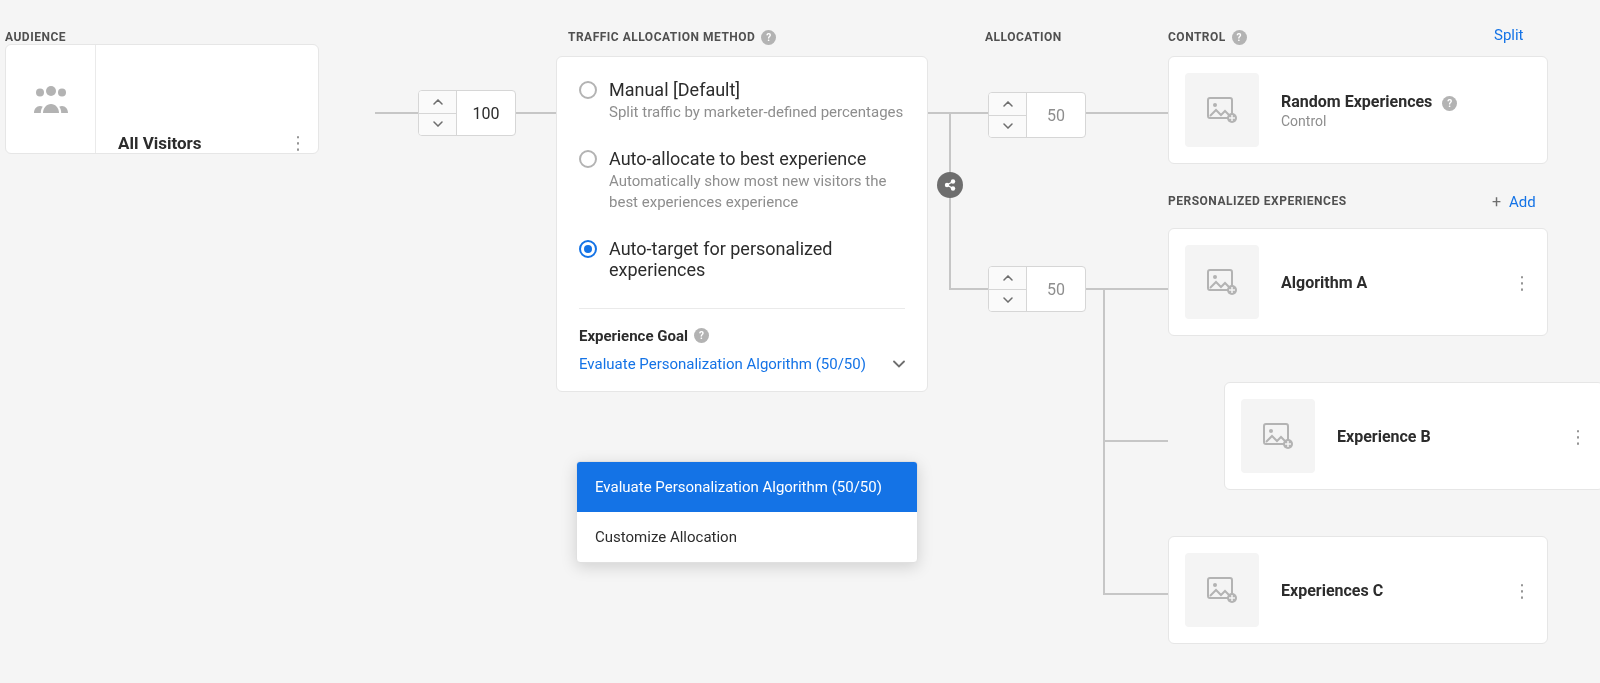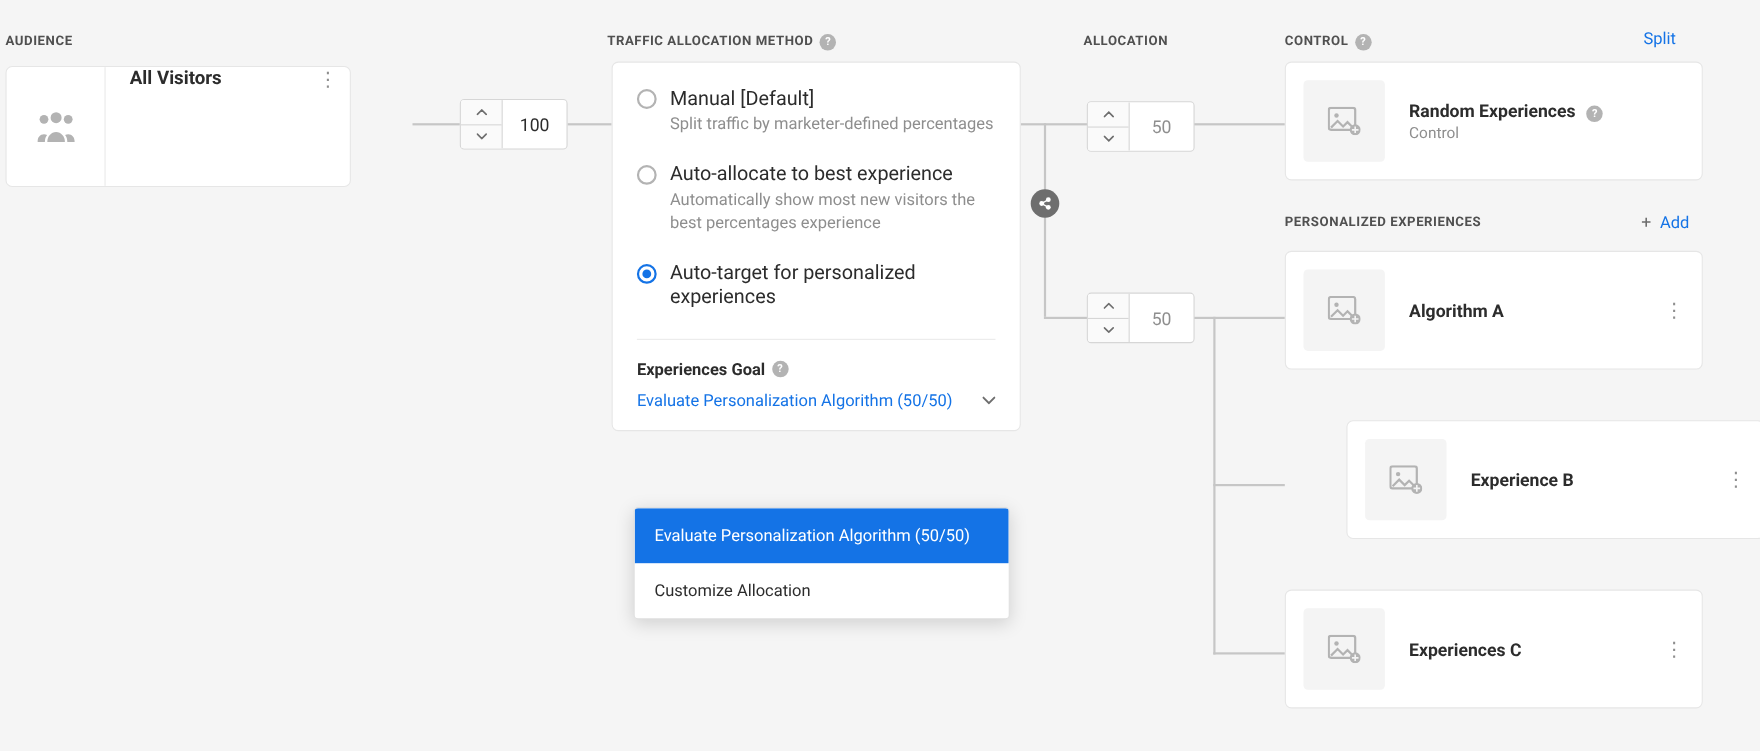--- a/index.html
+++ b/index.html
@@ -21,28 +21,28 @@
     font-weight: 700;
     letter-spacing: 0.5px;
     color: #505050;
     text-transform: uppercase;
   }
 
   
   .audience-card {
     position: absolute;
     left: 5px;
-    top: 60px;
+    top: 44px;
     width: 314px;
     height: 110px;
     background: #fff;
     border: 1px solid #e6e6e6;
     border-radius: 6px;
     display: flex;
-    align-items: flex-start;
+    align-items: flex-end;
   }
   .audience-icon-wrap {
     width: 90px;
     height: 100%;
     display: flex;
     align-items: center;
     justify-content: center;
     border-right: 1px solid #eaeaea;
   }
   .audience-title {
@@ -287,21 +287,21 @@
 <div class="hline" style="left:375px; top:112px; width:43px;"></div>
 <div class="hline" style="left:516px; top:112px; width:40px;"></div>
 <div class="hline" style="left:928px; top:112px; width:240px;"></div>
 <div class="vline" style="left:949px; top:112px; height:176px;"></div>
 <div class="hline" style="left:949px; top:288px; width:219px;"></div>
 <div class="vline" style="left:1103px; top:288px; height:307px;"></div>
 <div class="hline" style="left:1103px; top:440px; width:65px;"></div>
 <div class="hline" style="left:1103px; top:593px; width:65px;"></div>
 
 <div class="section-label" style="left:5px; top:30px;">AUDIENCE</div>
-<div class="section-label" style="left:552px; top:30px;">
+<div class="section-label" style="left:568px; top:30px;">
   <span>TRAFFIC ALLOCATION METHOD</span><span class="help-icon">?</span>
 </div>
 <div class="section-label" style="left:985px; top:30px;">ALLOCATION</div>
 <div class="section-label" style="left:1168px; top:30px;">
   <span>CONTROL</span><span class="help-icon">?</span>
 </div>
 <div class="section-label" style="left:1168px; top:194px;">PERSONALIZED EXPERIENCES</div>
 
 <div class="change-link" style="left:1494px; top:26px;">Split</div>
 <div class="add-link" style="left:1492px; top:192px;">
@@ -390,34 +390,34 @@
     <div class="radio-outer"></div>
     <div>
       <div class="radio-title">Manual [Default]</div>
       <div class="radio-desc">Split traffic by marketer-defined percentages</div>
     </div>
   </div>
   <div class="radio-row">
     <div class="radio-outer"></div>
     <div>
       <div class="radio-title">Auto-allocate to best experience</div>
-      <div class="radio-desc">Automatically show most new visitors the best percentages experience</div>
+      <div class="radio-desc">Automatically show most new visitors the best experiences experience</div>
     </div>
   </div>
   <div class="radio-row">
     <div class="radio-outer selected"></div>
     <div>
       <div class="radio-title">Auto-target for personalized experiences</div>
     </div>
   </div>
 
   <hr class="panel-divider">
 
   <div class="alloc-goal-label">
-    <span>Experiences Goal</span>
+    <span>Experience Goal</span>
       <span class="help-icon">?</span>
   </div>
   <div class="dropdown-trigger">
     <span>Evaluate Personalization Algorithm (50/50)</span>
     <svg width="12" height="8" viewBox="0 0 12 8">
         <path d="M1 1.5l5 5 5-5" stroke="#6e6e6e" stroke-width="1.8" fill="none" stroke-linecap="round"></path>
       </svg>
   </div>
 </div>
 

